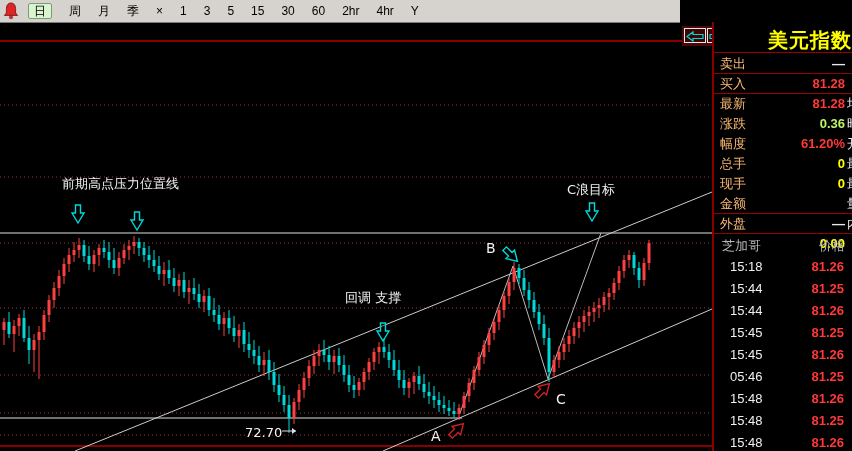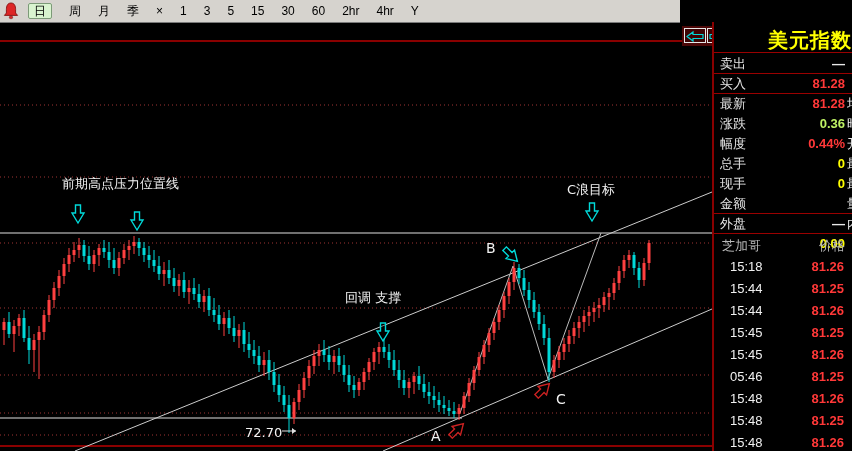--- a/index.html
+++ b/index.html
@@ -14,21 +14,21 @@
   #bell{margin-left:3px;width:16px;height:18px;}
   
   #chart-wrap{position:absolute;left:0;top:0;width:712px;height:319px;background:#000;}
   
   #panel{position:absolute;left:712px;top:22px;width:140px;height:429px;background:#000;
          border-left:2px solid #8a0000;overflow:hidden;}
   #panel-title{position:absolute;left:0;top:5px;width:140px;text-align:right;padding-right:2px;
                box-sizing:border-box;color:#ffff00;font-size:20px;font-weight:bold;letter-spacing:1px;}
   .psep{position:absolute;left:0;width:140px;height:1px;background:#9a0000;}
   .qrow{position:absolute;left:0;width:140px;height:20px;font-size:13px;line-height:20px;}
-  .qrow .ql{position:absolute;left:6px;color:#e5e5e5;}
+  .qrow .ql{position:absolute;left:6px;color:#fdba74;}
   .qrow .qv{position:absolute;right:9px;font-weight:bold;}
   .qrow .qp{position:absolute;left:133px;color:#e8e8e8;}
   .trow{position:absolute;left:0;width:140px;height:22px;font-size:13px;line-height:22px;}
   .trow .tt{position:absolute;left:16px;color:#f0f0f0;}
   .trow .tp{position:absolute;right:10px;color:#ff3838;font-weight:bold;}
   #tick-head{position:absolute;left:0;width:140px;height:20px;font-size:13px;line-height:20px;color:#b8b8b8;}
   #tick-head .th1{position:absolute;left:8px;}
   #tick-head .th2{position:absolute;right:9px;}
   
   #nav-back{position:absolute;left:682px;top:26px;width:52px;height:20px;background:#4c0808;}
@@ -375,21 +375,21 @@
           <span class="qv" style="color: rgb(255, 56, 56);">81.28</span>
           <span class="qp">均</span>
         </div>
         <div class="qrow" style="top: 92px;">
           <span class="ql">涨跌</span>
           <span class="qv" style="color: #bef264;">0.36</span>
           <span class="qp">昨</span>
         </div>
         <div class="qrow" style="top: 112px;">
           <span class="ql">幅度</span>
-          <span class="qv" style="color: rgb(255, 56, 56);">0.44%</span>
+          <span class="qv" style="color: rgb(255, 56, 56);">61.20%</span>
           <span class="qp">开</span>
         </div>
         <div class="qrow" style="top: 132px;">
           <span class="ql">总手</span>
           <span class="qv" style="color: rgb(255, 255, 0);">0</span>
           <span class="qp">最</span>
         </div>
         <div class="qrow" style="top: 152px;">
           <span class="ql">现手</span>
           <span class="qv" style="color: rgb(255, 255, 0);">0</span>

